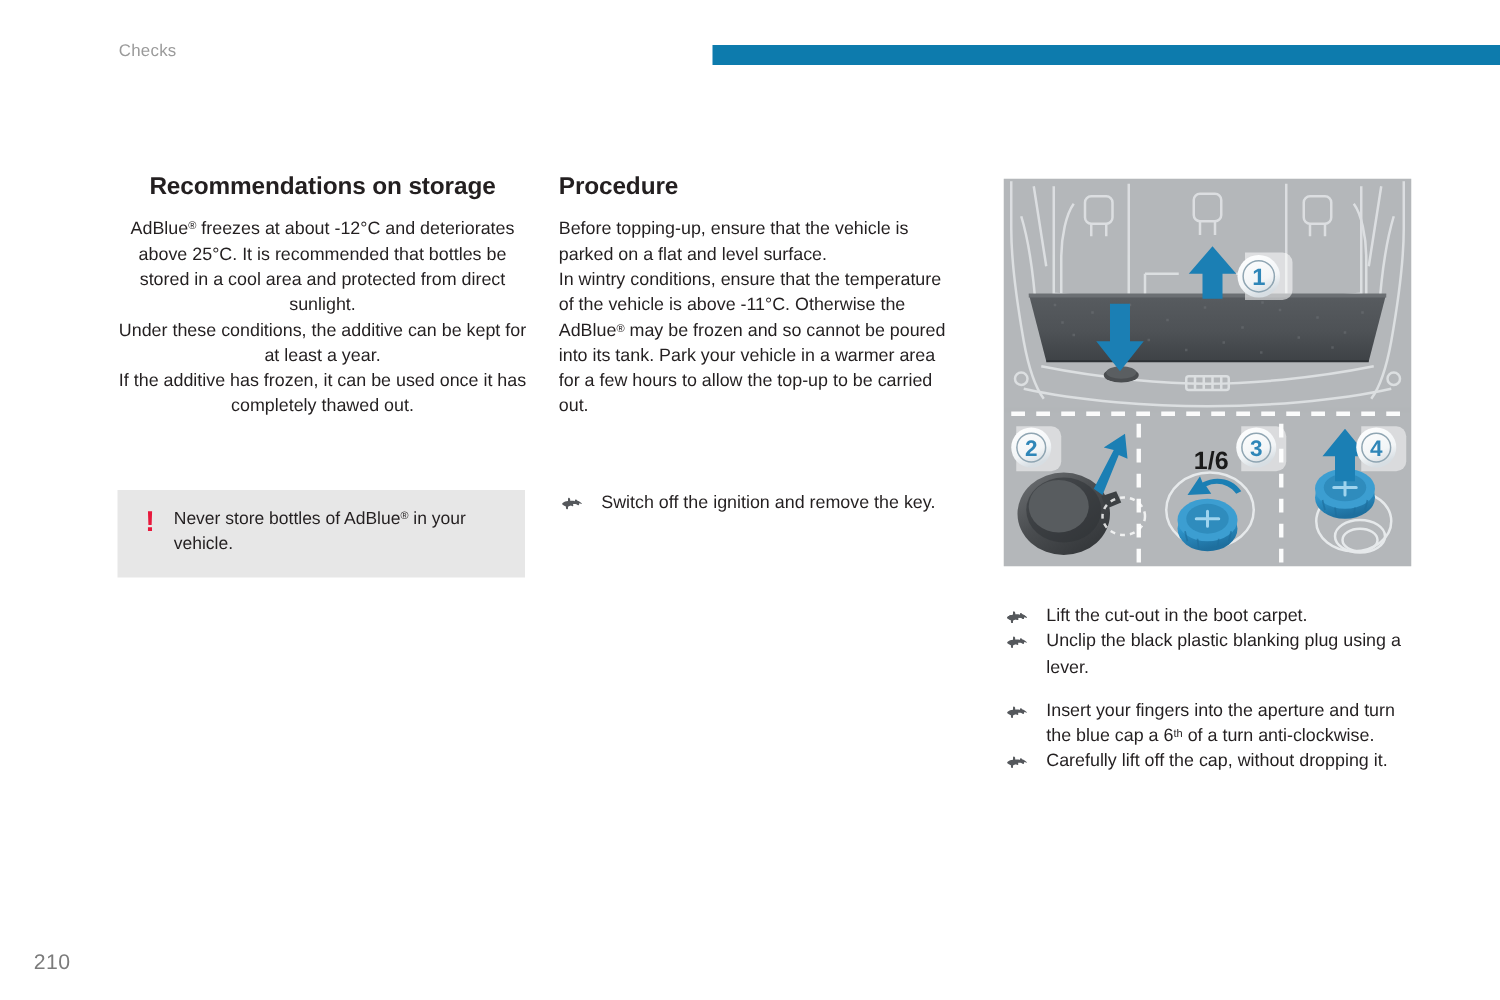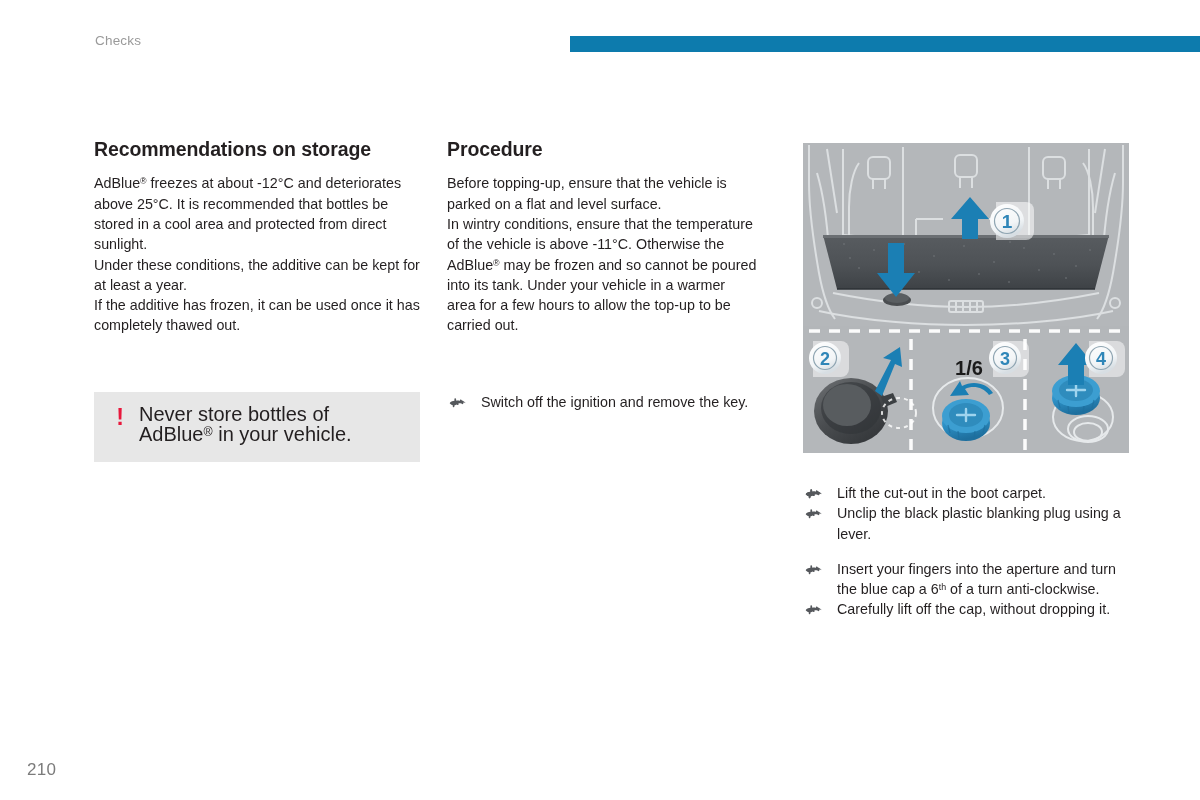--- a/index.html
+++ b/index.html
@@ -43,21 +43,21 @@
     font-weight: normal;
     color: #7b7b7b;
     letter-spacing: 0.3px;
   }
 
   
   .col {
     position: absolute;
     top: 138px;
   }
-  .col-1 { left: 94px;  width: 328px; }
+  .col-1 { left: 94px;  width: 328px; text-align: center; }
   .col-2 { left: 447px; width: 310px; }
 
   h2.section-title {
     margin: 0 0 12px 0;
     font-size: 19.5px;
     font-weight: bold;
     color: #231f20;
     letter-spacing: -0.1px;
     line-height: 1.2;
   }
@@ -95,21 +95,21 @@
     font-weight: bold;
     color: #e8183c;
     line-height: 1;
     font-family: "Liberation Sans", sans-serif;
   }
   .warning-text {
     position: absolute;
     left: 45px;
     top: 12px;
     width: 265px;
-    font-size: 20px;
+    font-size: 14px;
     line-height: 20px;
     color: #231f20;
   }
 
   
   .bullet-list {
     list-style: none;
     margin: 0;
     padding: 0;
   }
@@ -178,21 +178,21 @@
 </div>
 
 <div class="warning-box">
   <div class="warning-icon">!</div>
   <div class="warning-text"><span>Never store bottles of AdBlue</span><sup>®</sup><span> in your vehicle.</span></div>
 </div>
 
 <div class="col col-2">
   <h2 class="section-title">Procedure</h2>
   <p class="body-text"><span style="white-space:pre-line">Before topping-up, ensure that the vehicle is parked on a flat and level surface.
-In wintry conditions, ensure that the temperature of the vehicle is above -11°C. Otherwise the AdBlue</span><sup>®</sup><span> may be frozen and so cannot be poured into its tank. Under your vehicle in a warmer area for a few hours to allow the top-up to be carried out.</span></p>
+In wintry conditions, ensure that the temperature of the vehicle is above -11°C. Otherwise the AdBlue</span><sup>®</sup><span> may be frozen and so cannot be poured into its tank. Park your vehicle in a warmer area for a few hours to allow the top-up to be carried out.</span></p>
 </div>
 
 <div class="proc-step">
   <ul class="bullet-list">
     <li class="bullet-item">
       <span class="hand-icon">
         <svg viewBox="0 0 24 18" width="18" height="14" aria-hidden="true">
           <path d="M1.5 9.6 C3 8.2 5 7.4 7.2 7.3 L7.2 5.4 C7.2 4.5 7.9 3.9 8.6 4.1 C9.2 4.3 9.5 4.9 9.5 5.6 L9.5 7.2 C11.2 7.0 13.2 7.1 14.6 7.6 C14.3 6.8 14.6 6.0 15.3 5.8 C16.0 5.6 16.7 6.0 16.9 6.8 C18.2 7.2 19.6 8.0 20.8 9.0 C21.6 9.7 22.3 10.6 22.3 10.6 C22.3 10.6 20.4 10.0 18.9 9.8 C19.3 10.6 19.2 11.5 18.5 11.8 C17.9 12.1 17.1 11.8 16.7 11.1 C15.4 10.8 13.8 10.6 12.4 10.8 C13.0 11.4 13.1 12.3 12.5 12.8 C11.9 13.2 11.0 13.0 10.5 12.3 C9.3 12.5 8.1 13.0 7.2 13.6 L7.2 15.0 C7.2 15.8 6.6 16.3 5.9 16.1 C5.3 15.9 5.0 15.3 5.0 14.6 L5.0 13.3 C3.8 12.9 2.6 12.2 1.5 11.3 C0.8 10.7 0.8 10.2 1.5 9.6 Z" fill="#55585c"></path>
         </svg>
       </span>

